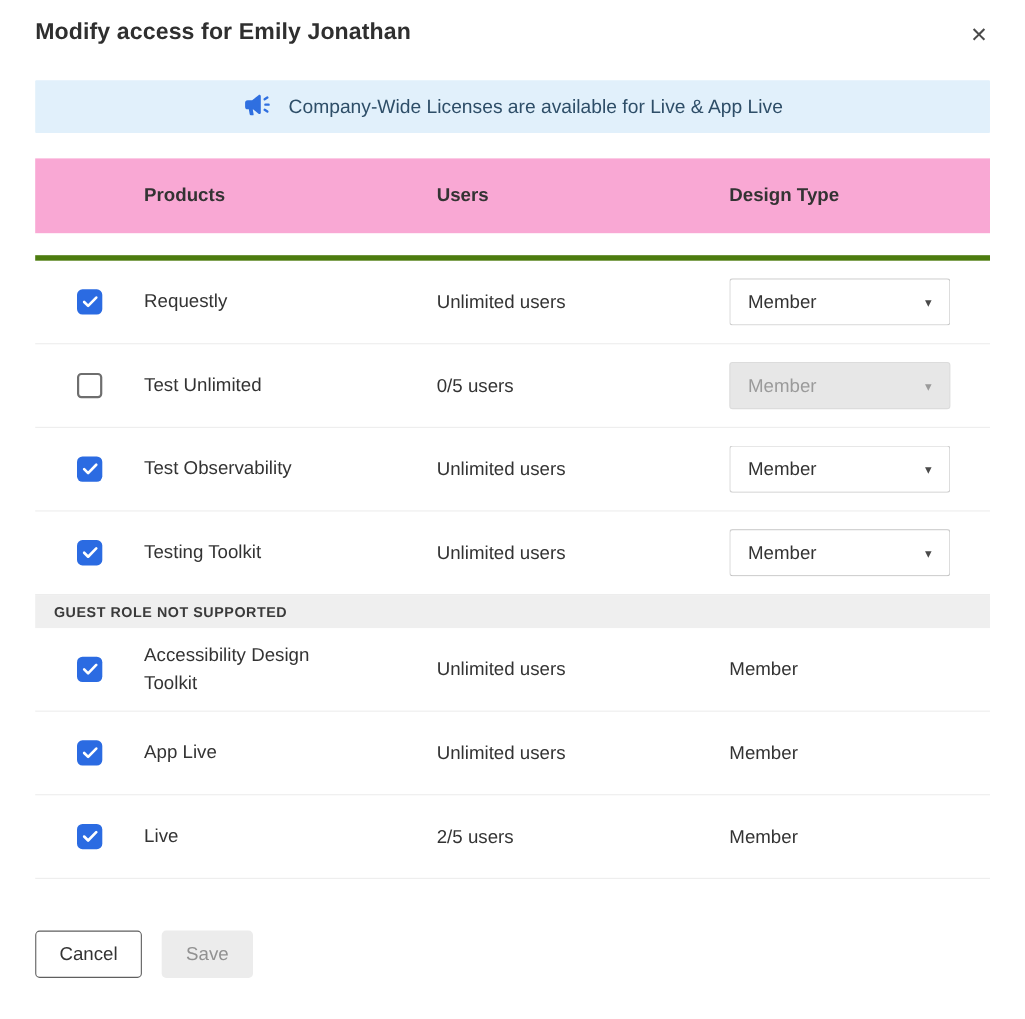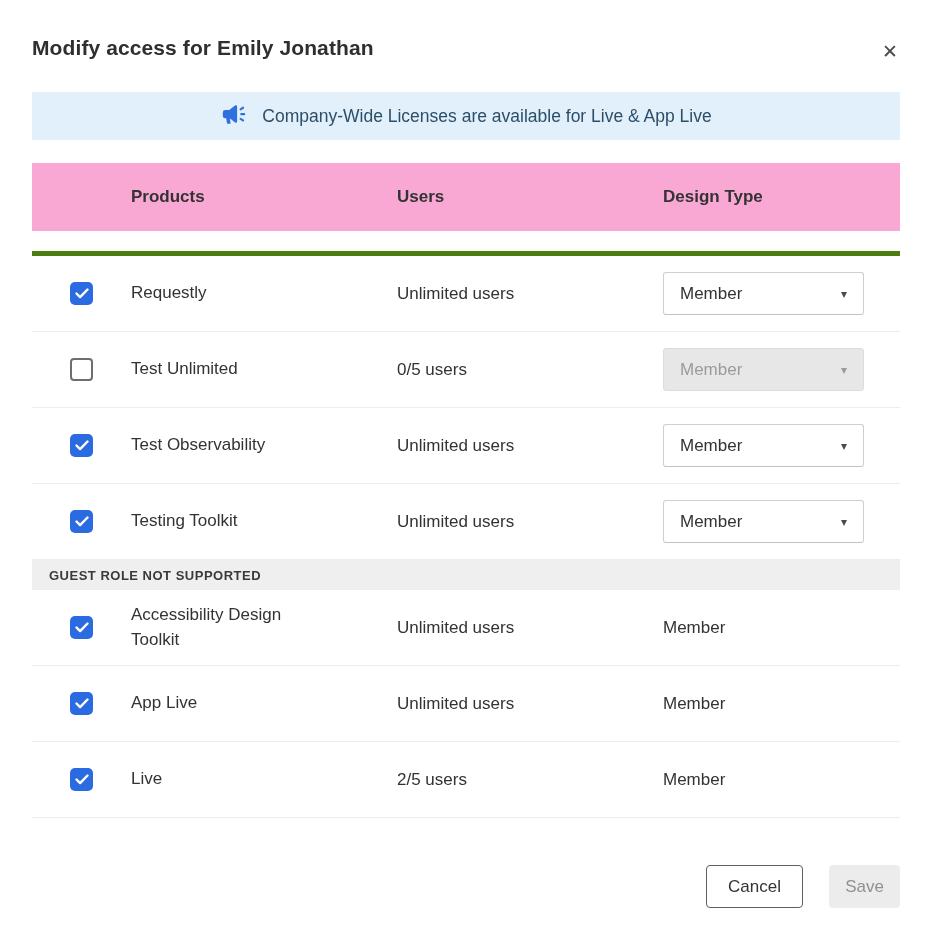--- a/index.html
+++ b/index.html
@@ -7,21 +7,21 @@
   body {
     font-family: "Liberation Sans", sans-serif;
     background: #ffffff;
     color: #333333;
   }
   .modal { padding: 0 32px; height: 100%; }
 
   
   .modal-header {
     display: flex; align-items: flex-start; justify-content: space-between;
-    padding-top: 36px;
+    padding-top: 17px;
   }
   .modal-title { font-size: 21px; font-weight: 700; color: #2f2f2f; letter-spacing: .1px; }
   .close-btn {
     background: none; border: none; cursor: pointer;
     font-size: 19px; color: #4a4a4a; line-height: 1;
     padding: 4px 2px; margin-top: 2px;
     font-family: "DejaVu Sans", sans-serif;
   }
 
   
@@ -90,31 +90,31 @@
     height: 30px; background: #efefef;
     display: flex; align-items: center;
     padding-left: 17px;
     font-size: 13px; font-weight: 700; letter-spacing: .5px;
     color: #3a3a3a; text-transform: uppercase;
   }
 
   
   .modal-footer {
     margin-top: 47px;
-    display: flex; justify-content: flex-end; align-items: center; gap: 26px;
+    display: flex; justify-content: flex-start; align-items: center; gap: 18px;
   }
   .btn {
     height: 43px; border-radius: 4px; font-size: 17px;
     font-family: "Liberation Sans", sans-serif; cursor: pointer;
   }
   .btn-cancel {
     width: 97px; background: #fff; border: 1px solid #5f5f5f; color: #333;
   }
   .btn-save {
-    width: 71px; background: #ececec; border: none; color: #919191;
+    width: 83px; background: #ececec; border: none; color: #919191;
   }
 </style>
 </head>
 <body>
 
 <div class="modal">
 
   <div class="modal-header">
     <h1 class="modal-title">Modify access for Emily Jonathan</h1>
     <button class="close-btn">✕</button>

